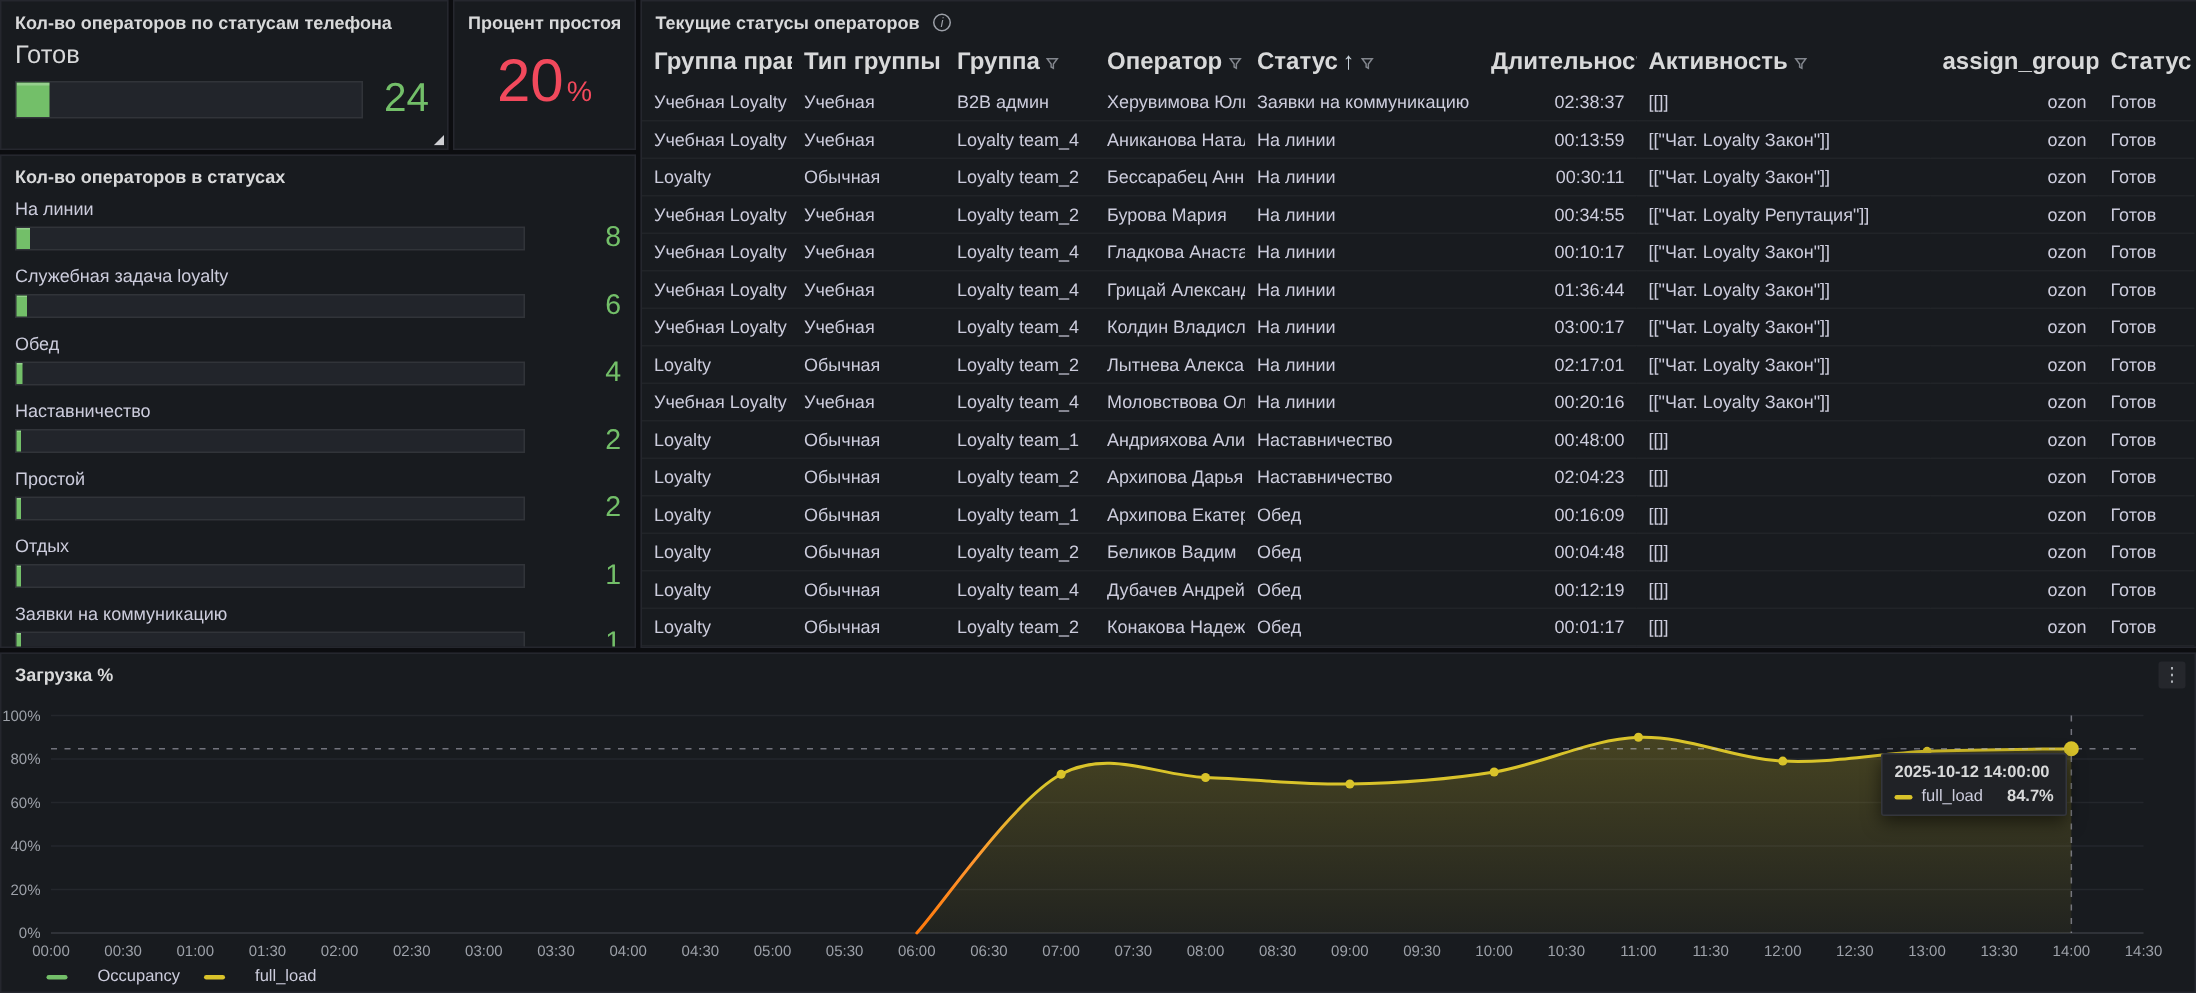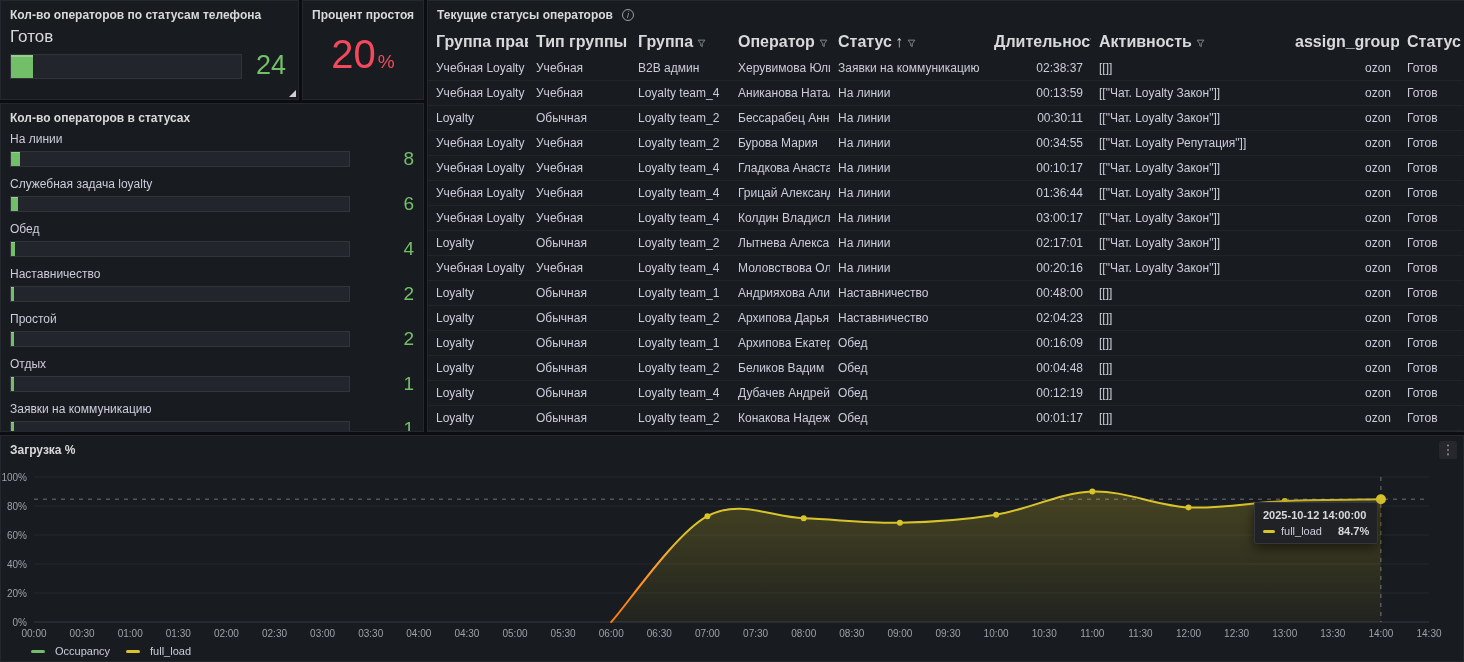--- a/index.html
+++ b/index.html
@@ -56,21 +56,21 @@
 
   
   #panel-chart { left:0; top:435px; width:1464px; height:227px; }
   #chart-host { position:absolute; left:0; top:0; width:1462px; height:225px; }
   .ax { font-size:10px; fill:#9da1a9; font-family:"Liberation Sans",sans-serif; }
   .kebab { position:absolute; top:5px; right:6px; width:18px; height:18px; background:#25272c;
            border-radius:2px; color:#aeb2b8; text-align:center; line-height:17px; font-size:13px;
            cursor:pointer; z-index:4; }
   .chart-legend { position:absolute; left:30px; bottom:4px; display:flex; gap:16px;
                   font-size:11px; color:#ccccdc; z-index:3; }
-  .legend-item { display:flex; align-items:center; gap:10px; cursor:pointer; }
+  .legend-item { display:flex; align-items:center; gap:20px; cursor:pointer; }
   .legend-swatch { width:14px; height:3px; border-radius:2px; }
   .chart-tooltip { position:absolute; left:1253px; top:66px; min-width:110px; background:#202226;
                    border:1px solid #34363d; border-radius:2px; padding:6px 8px; font-size:11px;
                    box-shadow:0 4px 12px rgba(0,0,0,0.55); z-index:5; pointer-events:none; }
   .tt-time { color:#d8d9da; font-weight:600; margin-bottom:4px; white-space:nowrap; }
   .tt-row { display:flex; align-items:center; gap:6px; }
   .tt-swatch { width:12px; height:3px; border-radius:2px; }
   .tt-name { color:#ccccdc; }
   .tt-val { color:#d8d9da; font-weight:700; margin-left:auto; padding-left:10px; }
 </style>

